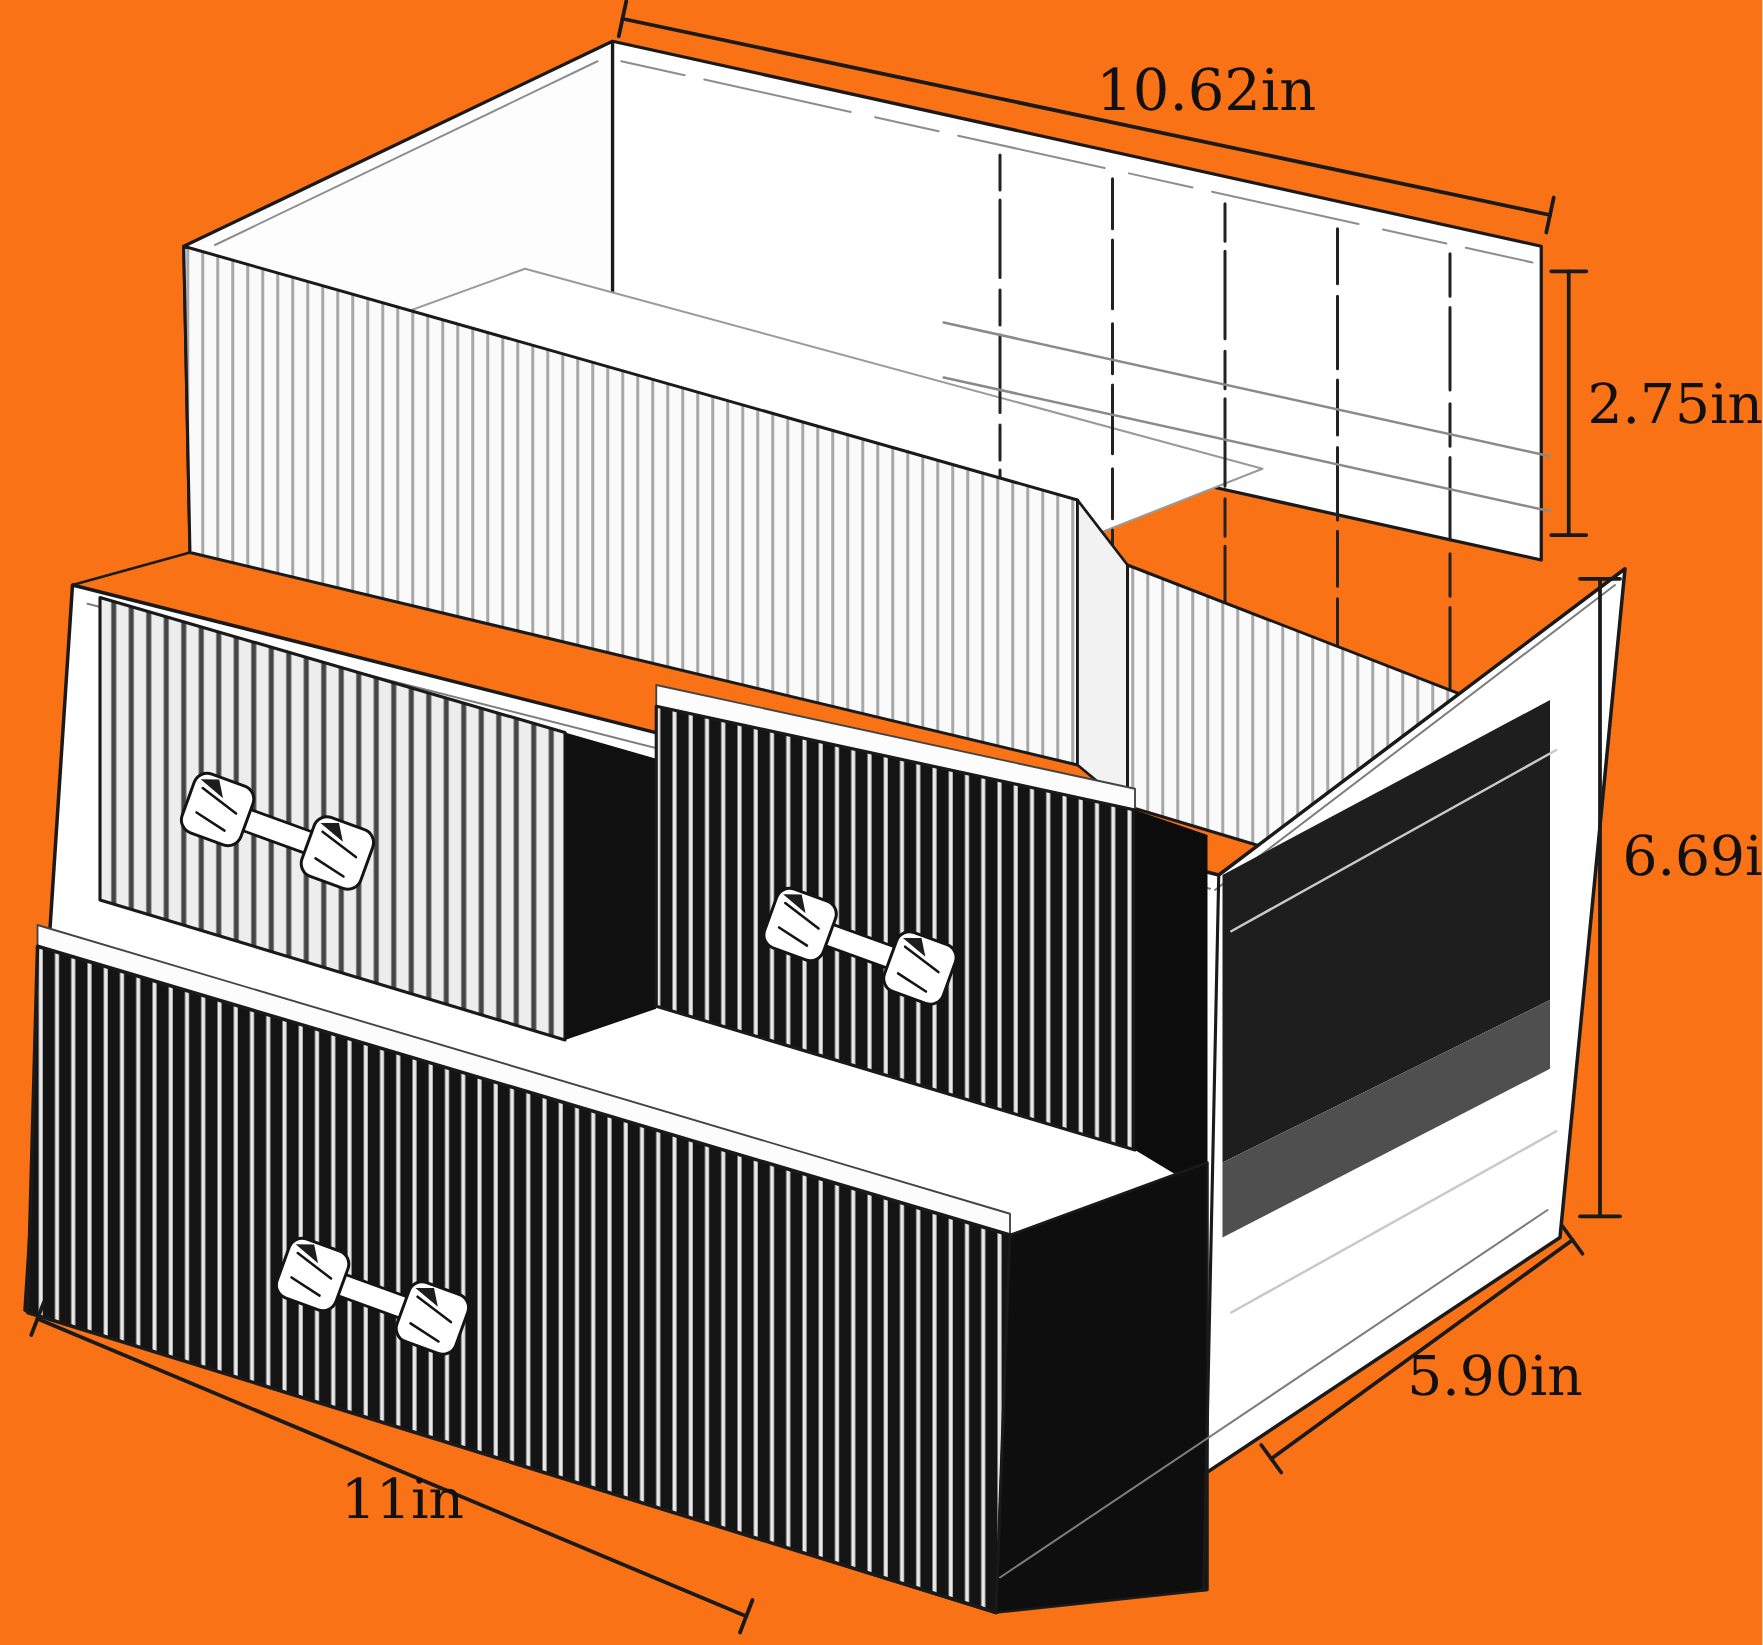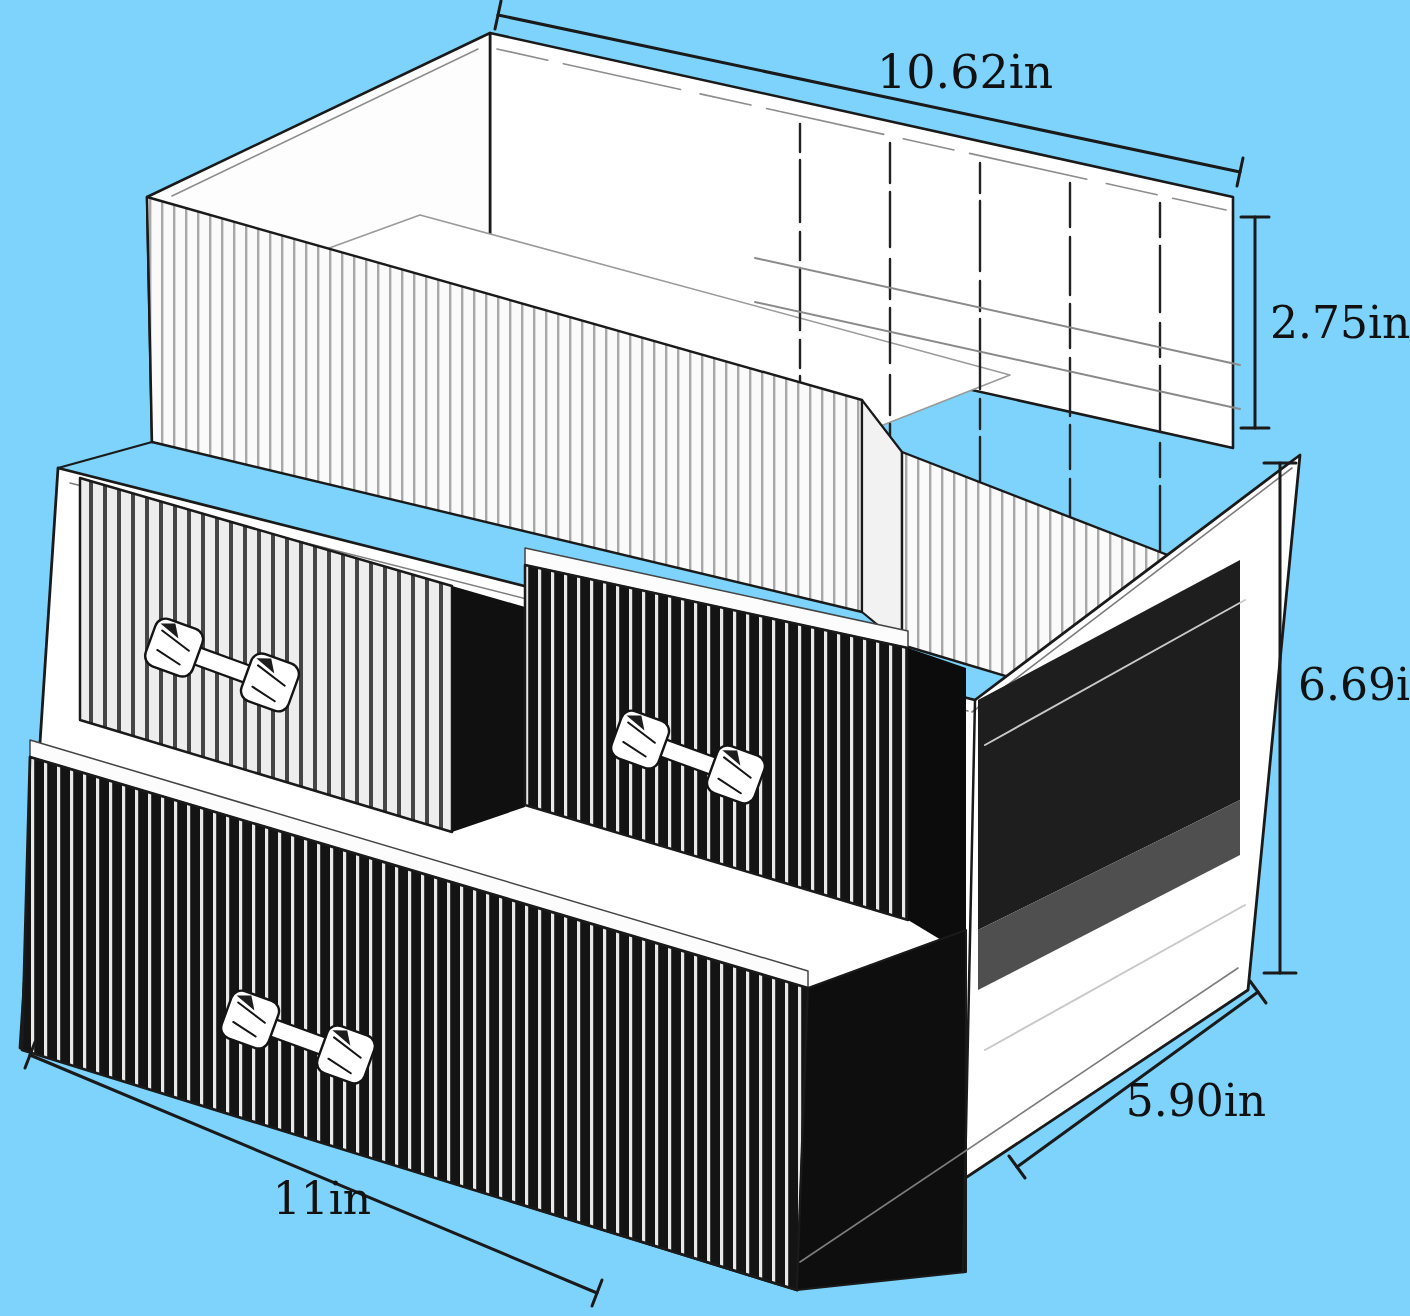--- a/index.html
+++ b/index.html
@@ -1,16 +1,16 @@
 <!DOCTYPE html>
 <html><head>
 <meta charset="utf-8">
 <style>
   html,body{margin:0;padding:0;background:#ffffff;}
-  .stage{position:relative;width:1410px;height:1316px;background:#7dd3fc;overflow:hidden;
+  .stage{position:relative;width:1410px;height:1316px;background:#f97316;overflow:hidden;
          font-family:"DejaVu Serif","Liberation Serif",serif;}
   svg{display:block;width:1410px;height:1316px;}
   text{font-family:"DejaVu Serif","Liberation Serif",serif;fill:#111111;}
 </style>
 </head>
 <body>
 
 <div class="stage">
 <svg viewBox="0 0 1410 1316" xmlns="http://www.w3.org/2000/svg">
   <defs>

